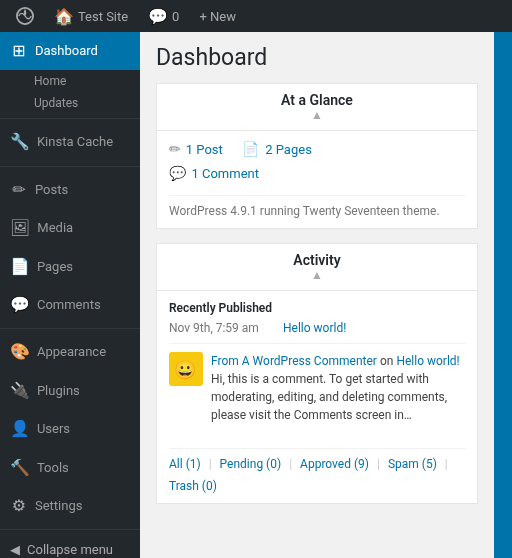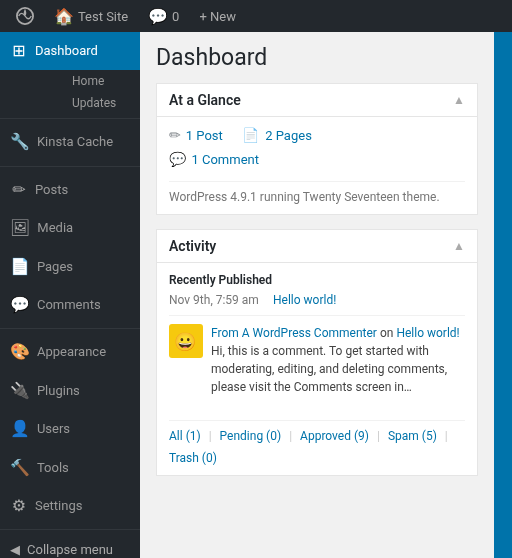--- a/index.html
+++ b/index.html
@@ -87,21 +87,20 @@
       font-size: 16px;
       min-width: 18px;
       text-align: center;
       color: #aaa;
     }
     .sidebar-sub {
       padding: 4px 10px 4px 34px;
       color: #999;
       font-size: 12px;
       cursor: pointer;
-      margin-left: 38px;
     }
     .sidebar-separator {
       border-top: 1px solid #32373c;
       margin: 4px 0;
     }
     .collapse-item {
       display: flex;
       align-items: center;
       padding: 8px 10px;
       color: #aaa;
@@ -136,20 +135,21 @@
       margin-bottom: 14px;
       border-radius: 0;
     }
     .widget-header {
       background: #fff;
       padding: 8px 12px;
       border-bottom: 1px solid #e5e5e5;
       display: flex;
       justify-content: space-between;
       align-items: center;
+      flex-direction: column;
     }
     .widget-header h3 {
       font-size: 14px;
       font-weight: 600;
       color: #23282d;
     }
     .widget-toggle {
       color: #aaa;
       cursor: pointer;
       font-size: 12px;
@@ -186,21 +186,21 @@
 
     
     .activity-section-title {
       font-size: 12px;
       font-weight: 600;
       color: #23282d;
       margin-bottom: 6px;
     }
     .activity-row {
       display: flex;
-      gap: 14px;
+      gap: 24px;
       align-items: baseline;
       margin-bottom: 6px;
       font-size: 12px;
     }
     .activity-date {
       color: #777;
       min-width: 90px;
     }
     .activity-link {
       color: #0073aa;

